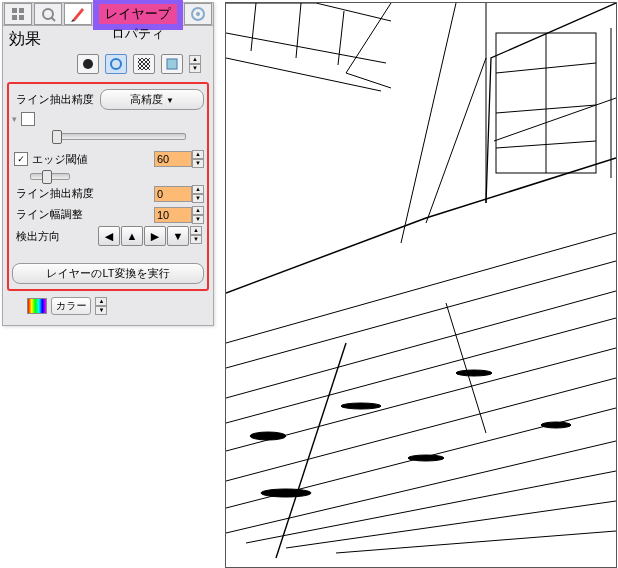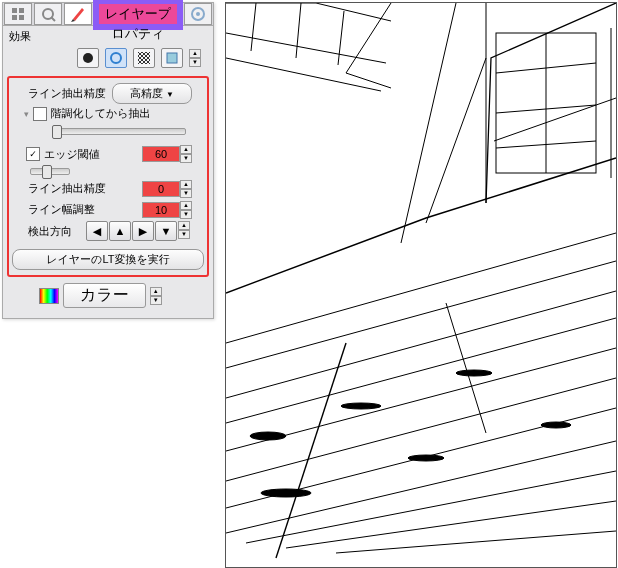--- a/index.html
+++ b/index.html
@@ -4,42 +4,42 @@
 <style>
   body{margin:0;background:#fff;font-family:"Hiragino Kaku Gothic Pro","Meiryo",sans-serif;font-size:11px;color:#000;width:618px;height:568px;position:relative}
   .canvas{position:absolute;left:225px;top:2px;width:390px;height:564px;border:1px solid #555}
   .canvas svg{width:100%;height:100%}
   .panel{position:absolute;left:2px;top:2px;width:210px;background:#e8e8ea;border:1px solid #aaa;box-shadow:1px 1px 3px rgba(0,0,0,.15)}
   .tabs{display:flex;height:22px;background:#d8d8dc;border-bottom:1px solid #aaa;align-items:center}
   .tab{width:26px;height:20px;border:1px solid #999;margin:0 1px;background:#f0f0f2;display:flex;align-items:center;justify-content:center}
   .tab.active{background:#fff}
   .tab svg{width:16px;height:16px}
   .tabtxt{flex:1;text-align:center;font-size:13px;background:#ec4899;height:20px;line-height:20px;border:6px solid #8b5cf6}
-  .hdr{padding:3px 6px 2px;font-size:11px}
+  .hdr{padding:3px 6px 2px;font-size:16px}
   .effects{display:flex;gap:6px;justify-content:flex-end;padding:2px 12px 6px;align-items:center}
   .eff{width:20px;height:18px;border:1px solid #888;background:#f4f4f6;display:flex;align-items:center;justify-content:center;border-radius:2px}
   .eff.sel{background:#d0e2f8;border-color:#5a8fd0}
   .redbox{margin:2px 4px 6px;border:2px solid #e33;border-radius:3px;padding:3px 3px 5px}
-  .row{display:flex;align-items:center;margin:2px 12px}
+  .row{display:flex;align-items:center;margin:2px 0}
   .lbl{flex:0 0 80px;padding:2px 4px;font-size:11px}
   .btn{background:linear-gradient(#fdfdfd,#e4e4e6);border:1px solid #999;border-radius:8px;padding:2px 6px;font-size:11px;cursor:pointer}
   .spin{display:flex;align-items:center;margin-left:auto}
-  .spin input{width:32px;text-align:center;border:1px solid #999;font-size:11px;padding:1px 2px;background:#ef4444}
+  .spin input{width:32px;text-align:left;border:1px solid #999;font-size:11px;padding:1px 2px;background:#fdba74}
   .spbtn{width:12px;display:flex;flex-direction:column}
   .spbtn span{font-size:6px;line-height:7px;text-align:center;border:1px solid #999;background:#eee;cursor:pointer}
   .chk{width:12px;height:12px;border:1px solid #777;background:#fff;margin:0 4px 0 2px;display:inline-flex;align-items:center;justify-content:center;font-size:9px}
   .slider{height:12px;margin:4px 8px 6px 40px;position:relative}
   .slider .track{height:5px;background:linear-gradient(#ccc,#eee);border:1px solid #999;border-radius:2px;position:absolute;top:3px;left:0;right:10px}
   .slider .thumb{width:8px;height:12px;background:#e8e8e8;border:1px solid #666;border-radius:2px;position:absolute;top:0}
   .slider.sm{margin:1px 0 2px 18px;width:50px}
   .arrows{display:flex;gap:1px;margin-left:auto;margin-right:2px}
   .arrow{width:20px;height:18px;background:linear-gradient(#fdfdfd,#e0e0e4);border:1px solid #888;border-radius:2px;display:flex;align-items:center;justify-content:center;font-size:11px;cursor:pointer}
-  .bigbtn{width:100%;margin-top:6px}
+  .bigbtn{width:100%;margin-top:15px}
   .colorbar{width:18px;height:14px;background:linear-gradient(90deg,#f00,#ff0,#0f0,#0ff,#00f,#f0f);margin-right:4px;border:1px solid #888}
-  .sel2{background:linear-gradient(#fff,#e8e8ea);border:1px solid #999;border-radius:3px;padding:1px 16px;font-size:16px}
+  .sel2{background:linear-gradient(#fff,#e8e8ea);border:1px solid #999;border-radius:3px;padding:1px 4px;font-size:10px}
 </style>
 </head>
 <body>
 
 
 
 <div class="canvas">
 <svg viewBox="0 0 390 564">
 <g stroke="#000" fill="none" stroke-width="1">
 <path d="M0 340 L390 230"></path>
@@ -144,21 +144,20 @@
   </div>
 
   <div class="redbox">
     <div class="row">
       <span class="lbl">ライン抽出精度</span>
       <button class="btn" style="flex:1"><span>高精度</span> <span style="font-size:8px">▼</span></button>
     </div>
     <div class="row">
       <span style="font-size:9px;color:#888;margin-right:2px">▾</span>
       <span class="chk"></span>
-      <span>階調化してから抽出</span>
     </div>
     <div class="slider">
         <div class="track"></div>
         <div class="thumb" style="left:0"></div>
       </div>
 
     <div class="row" style="margin-top:8px">
       <span class="chk">✓</span>
       <span>エッジ閾値</span>
       <div class="spin">

